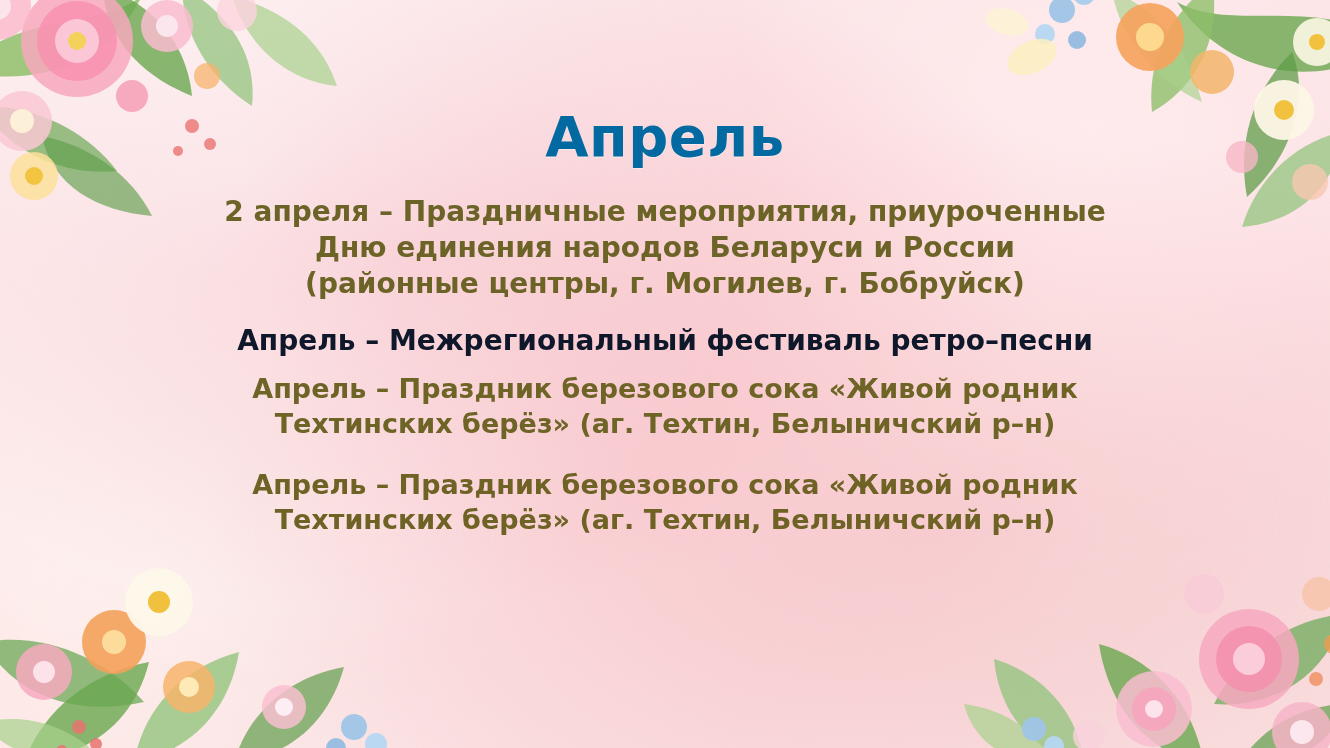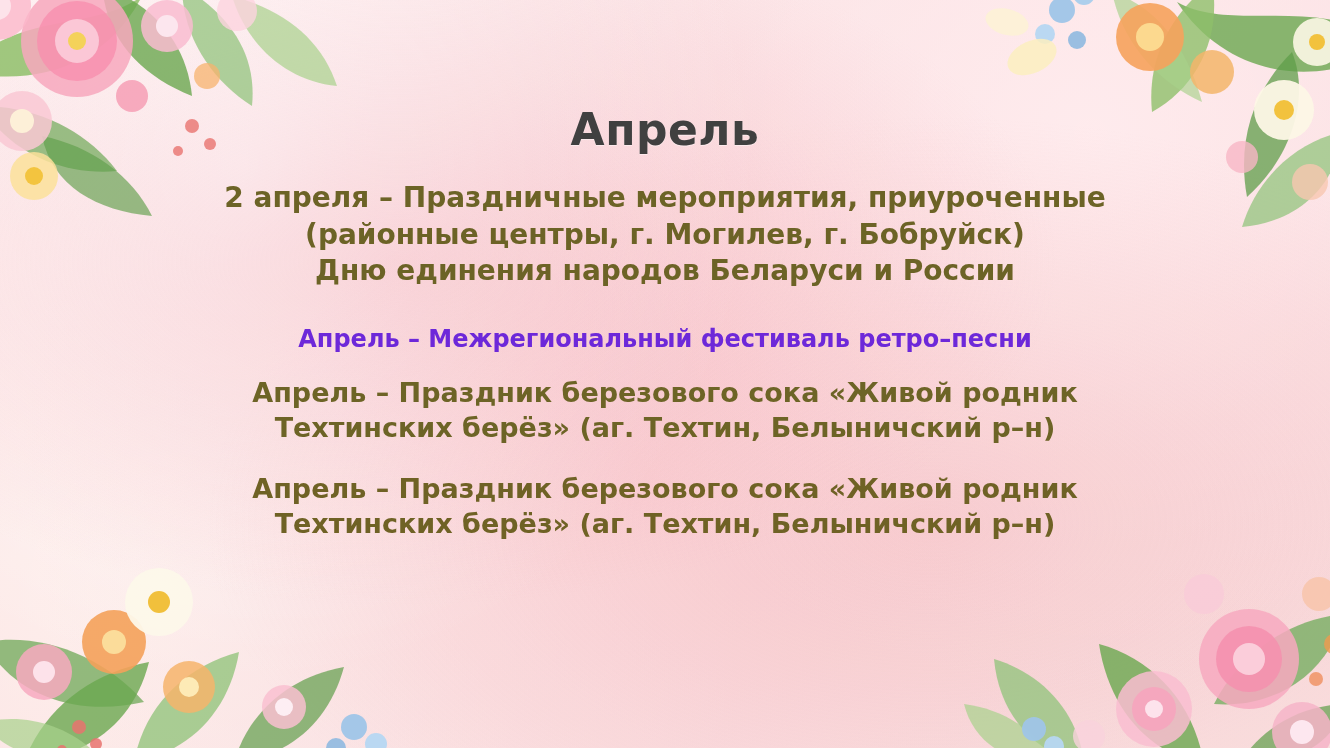--- a/index.html
+++ b/index.html
@@ -63,47 +63,47 @@
     height: 620px;
     display: flex;
     flex-direction: column;
     align-items: center;
     z-index: 5;
   }
 
   .title {
     font-family: "DejaVu Sans", sans-serif;
     font-weight: bold;
-    font-size: 44px;
+    font-size: 56px;
     line-height: 1.1;
-    color: #404040;
+    color: #0369a1;
     letter-spacing: 0.5px;
     margin-top: 42px;
     margin-bottom: 26px;
     text-align: center;
     text-shadow: 0 1px 0 rgba(255,255,255,0.45);
   }
 
   .entry {
     font-family: "DejaVu Sans", sans-serif;
     font-weight: bold;
     color: #6f6526;
     text-align: center;
     line-height: 1.3;
     width: 100%;
   }
   .entry.e1 {
     font-size: 28px;
-    margin-bottom: 34px;
+    margin-bottom: 20px;
     color: #6c6326;
   }
   .entry.e2 {
-    font-size: 24px;
-    margin-bottom: 20px;
-    color: #6d28d9;
+    font-size: 28px;
+    margin-bottom: 12px;
+    color: #0f172a;
   }
   .entry.e3 {
     font-size: 27px;
     margin-bottom: 26px;
     color: #6d6426;
   }
   .entry.e4 {
     font-size: 27px;
     color: #6f6225;
   }
@@ -250,22 +250,22 @@
         <circle cx="412" cy="205" r="7" fill="#ef8f5e" opacity="0.8"></circle>
       </g>
     </svg>
   </div>
 
   <div class="content">
     <div class="title">Апрель</div>
 
     <div class="entry e1">
       <span class="line">2 апреля – Праздничные мероприятия, приуроченные</span>
+      <span class="line">Дню единения народов Беларуси и России</span>
       <span class="line">(районные центры, г. Могилев, г. Бобруйск)</span>
-      <span class="line">Дню единения народов Беларуси и России</span>
     </div>
 
     <div class="entry e2">
       <span class="line">Апрель – Межрегиональный фестиваль ретро–песни</span>
     </div>
 
     <div class="entry e3">
       <span class="line">Апрель – Праздник березового сока «Живой родник</span>
       <span class="line">Техтинских берёз» (аг. Техтин, Белыничский р–н)</span>
     </div>

